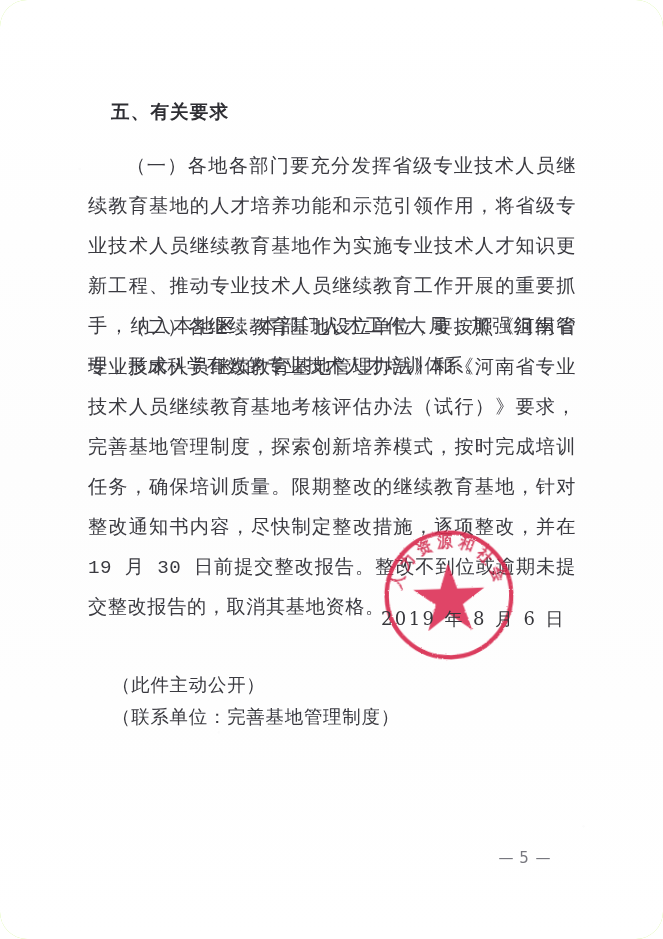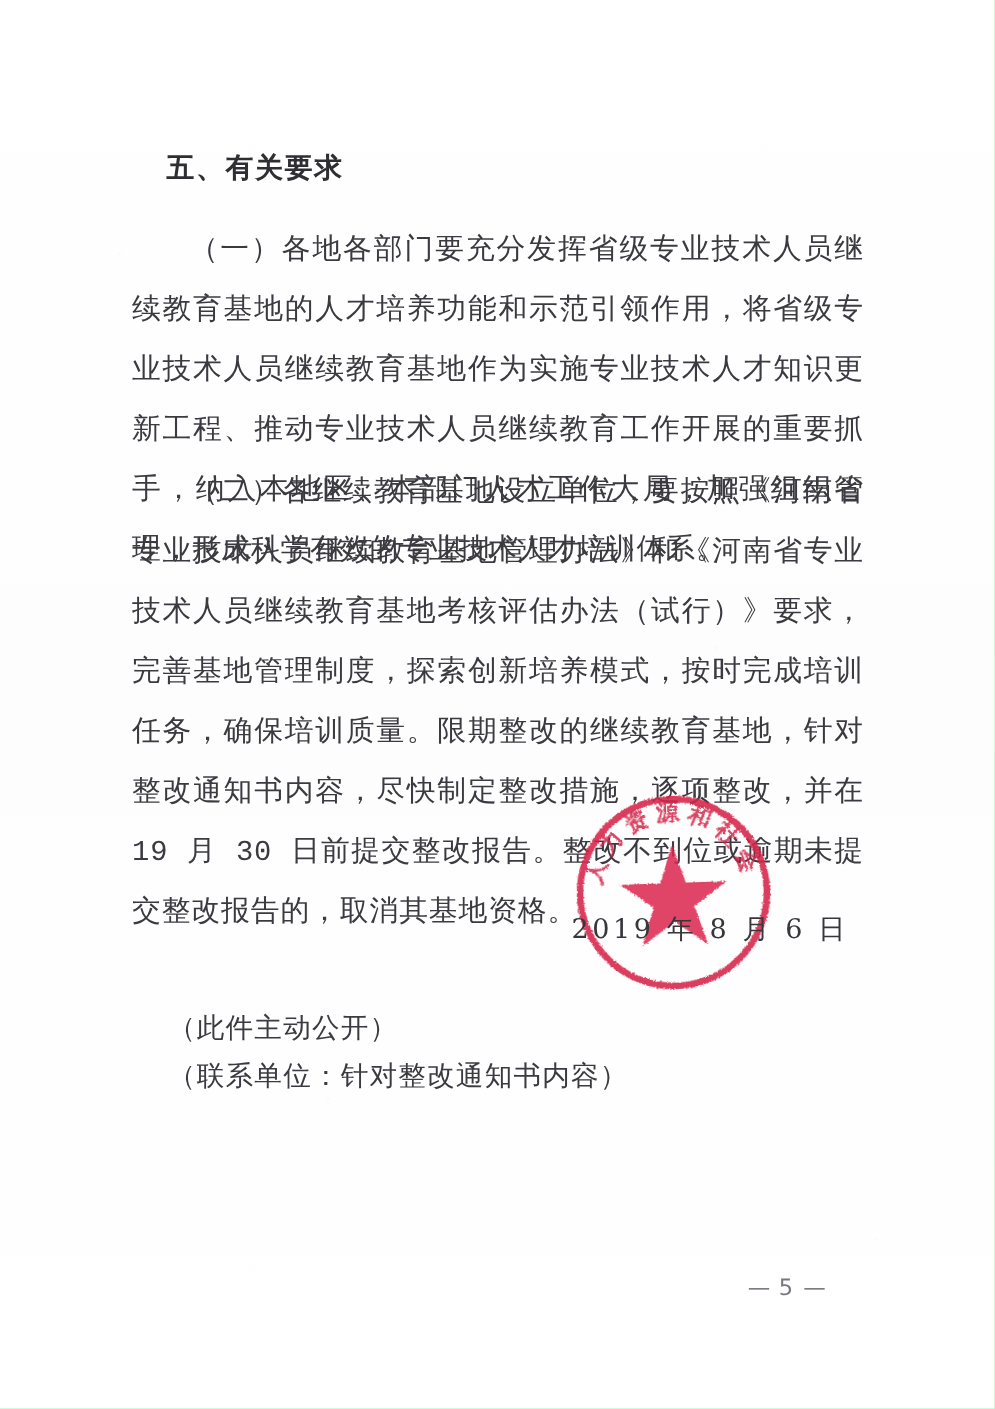--- a/index.html
+++ b/index.html
@@ -6,24 +6,25 @@
   html, body {
     margin: 0;
     padding: 0;
     background: #ffffff;
   }
   .page {
     position: relative;
     width: 663px;
     height: 939px;
     margin: 0;
-    background: #86efac;
+    background: #bef264;
     overflow: hidden;
     font-family: "DejaVu Serif", "Liberation Serif", serif;
     color: #3b3b3f;
+    border-radius: 27px;
   }
   
   .page::before {
     content: "";
     position: absolute;
     inset: 0;
     background:
       radial-gradient(circle at 12% 18%, rgba(0,0,0,0.012) 0 1px, transparent 1.5px),
       radial-gradient(circle at 72% 46%, rgba(0,0,0,0.010) 0 1px, transparent 1.5px),
       radial-gradient(circle at 33% 78%, rgba(0,0,0,0.012) 0 1px, transparent 1.5px),
@@ -155,21 +156,21 @@
           </g>
           <path d="M100 52 L112.6 90.5 L153.1 90.5 L120.3 114.3 L132.9 152.8 L100 129 L67.1 152.8 L79.7 114.3 L46.9 90.5 L87.4 90.5 Z" fill="#dc2a50" opacity="0.93"></path>
         </g>
       </svg>
     </div>
 
     <div class="sign-date">2019 年 8 月 6 日</div>
 
     <div class="note-line" id="note-public">（此件主动公开）</div>
 
-    <div class="note-line" id="note-contact">（联系单位：针对整改通知书内容）</div>
+    <div class="note-line" id="note-contact">（联系单位：完善基地管理制度）</div>
 
     <div class="page-number">
       <span class="pn-inner">
         <span class="dash">—</span>
         <span>5</span>
         <span class="dash">—</span>
       </span>
     </div>
 
   </div>

